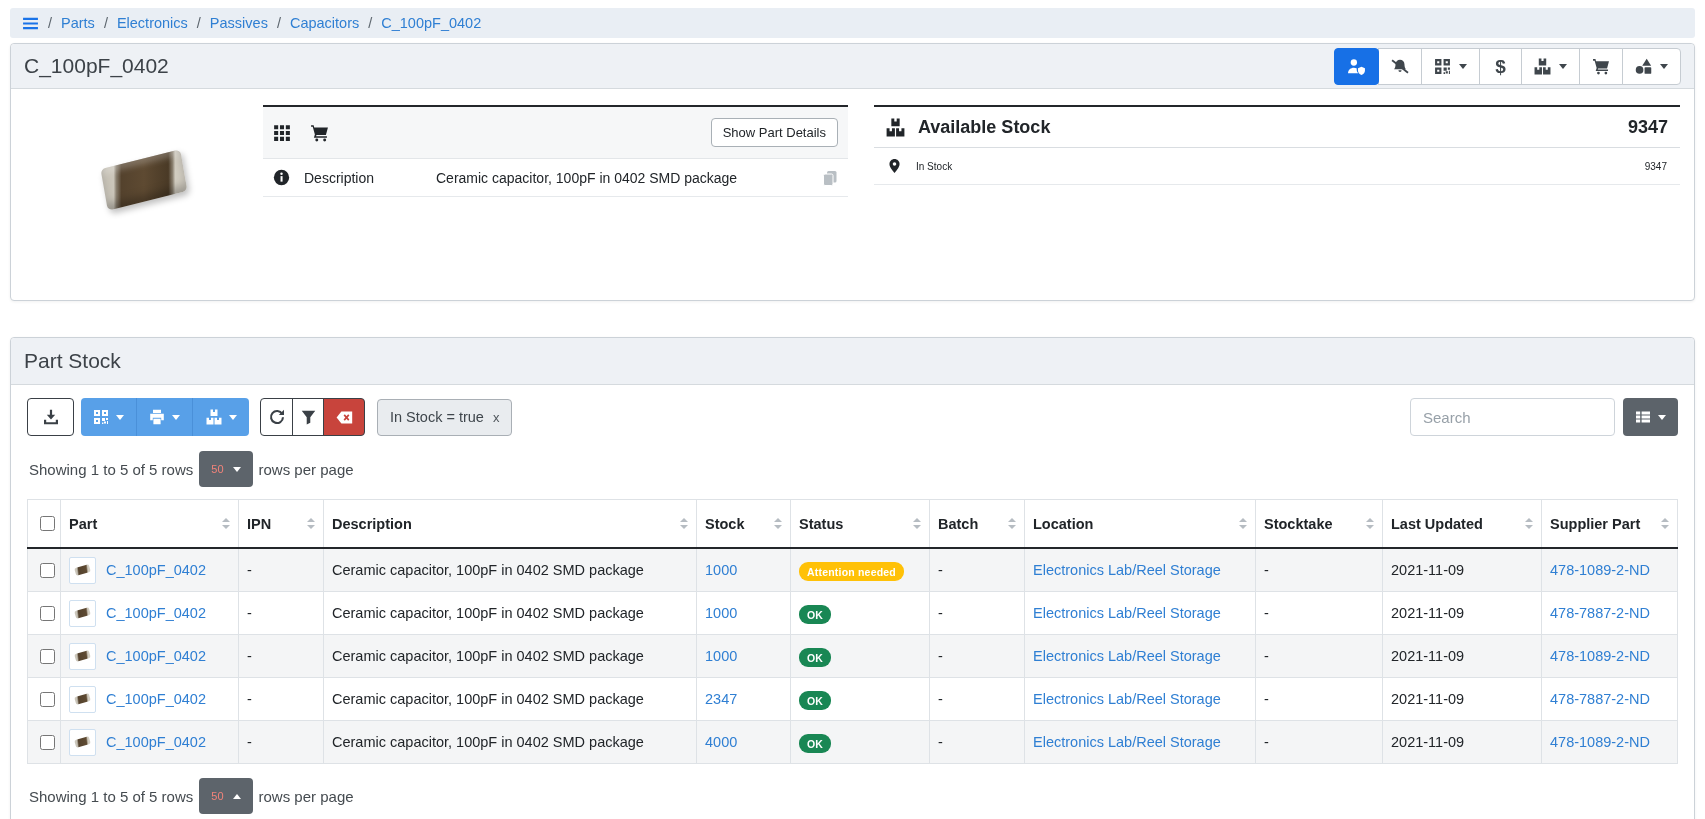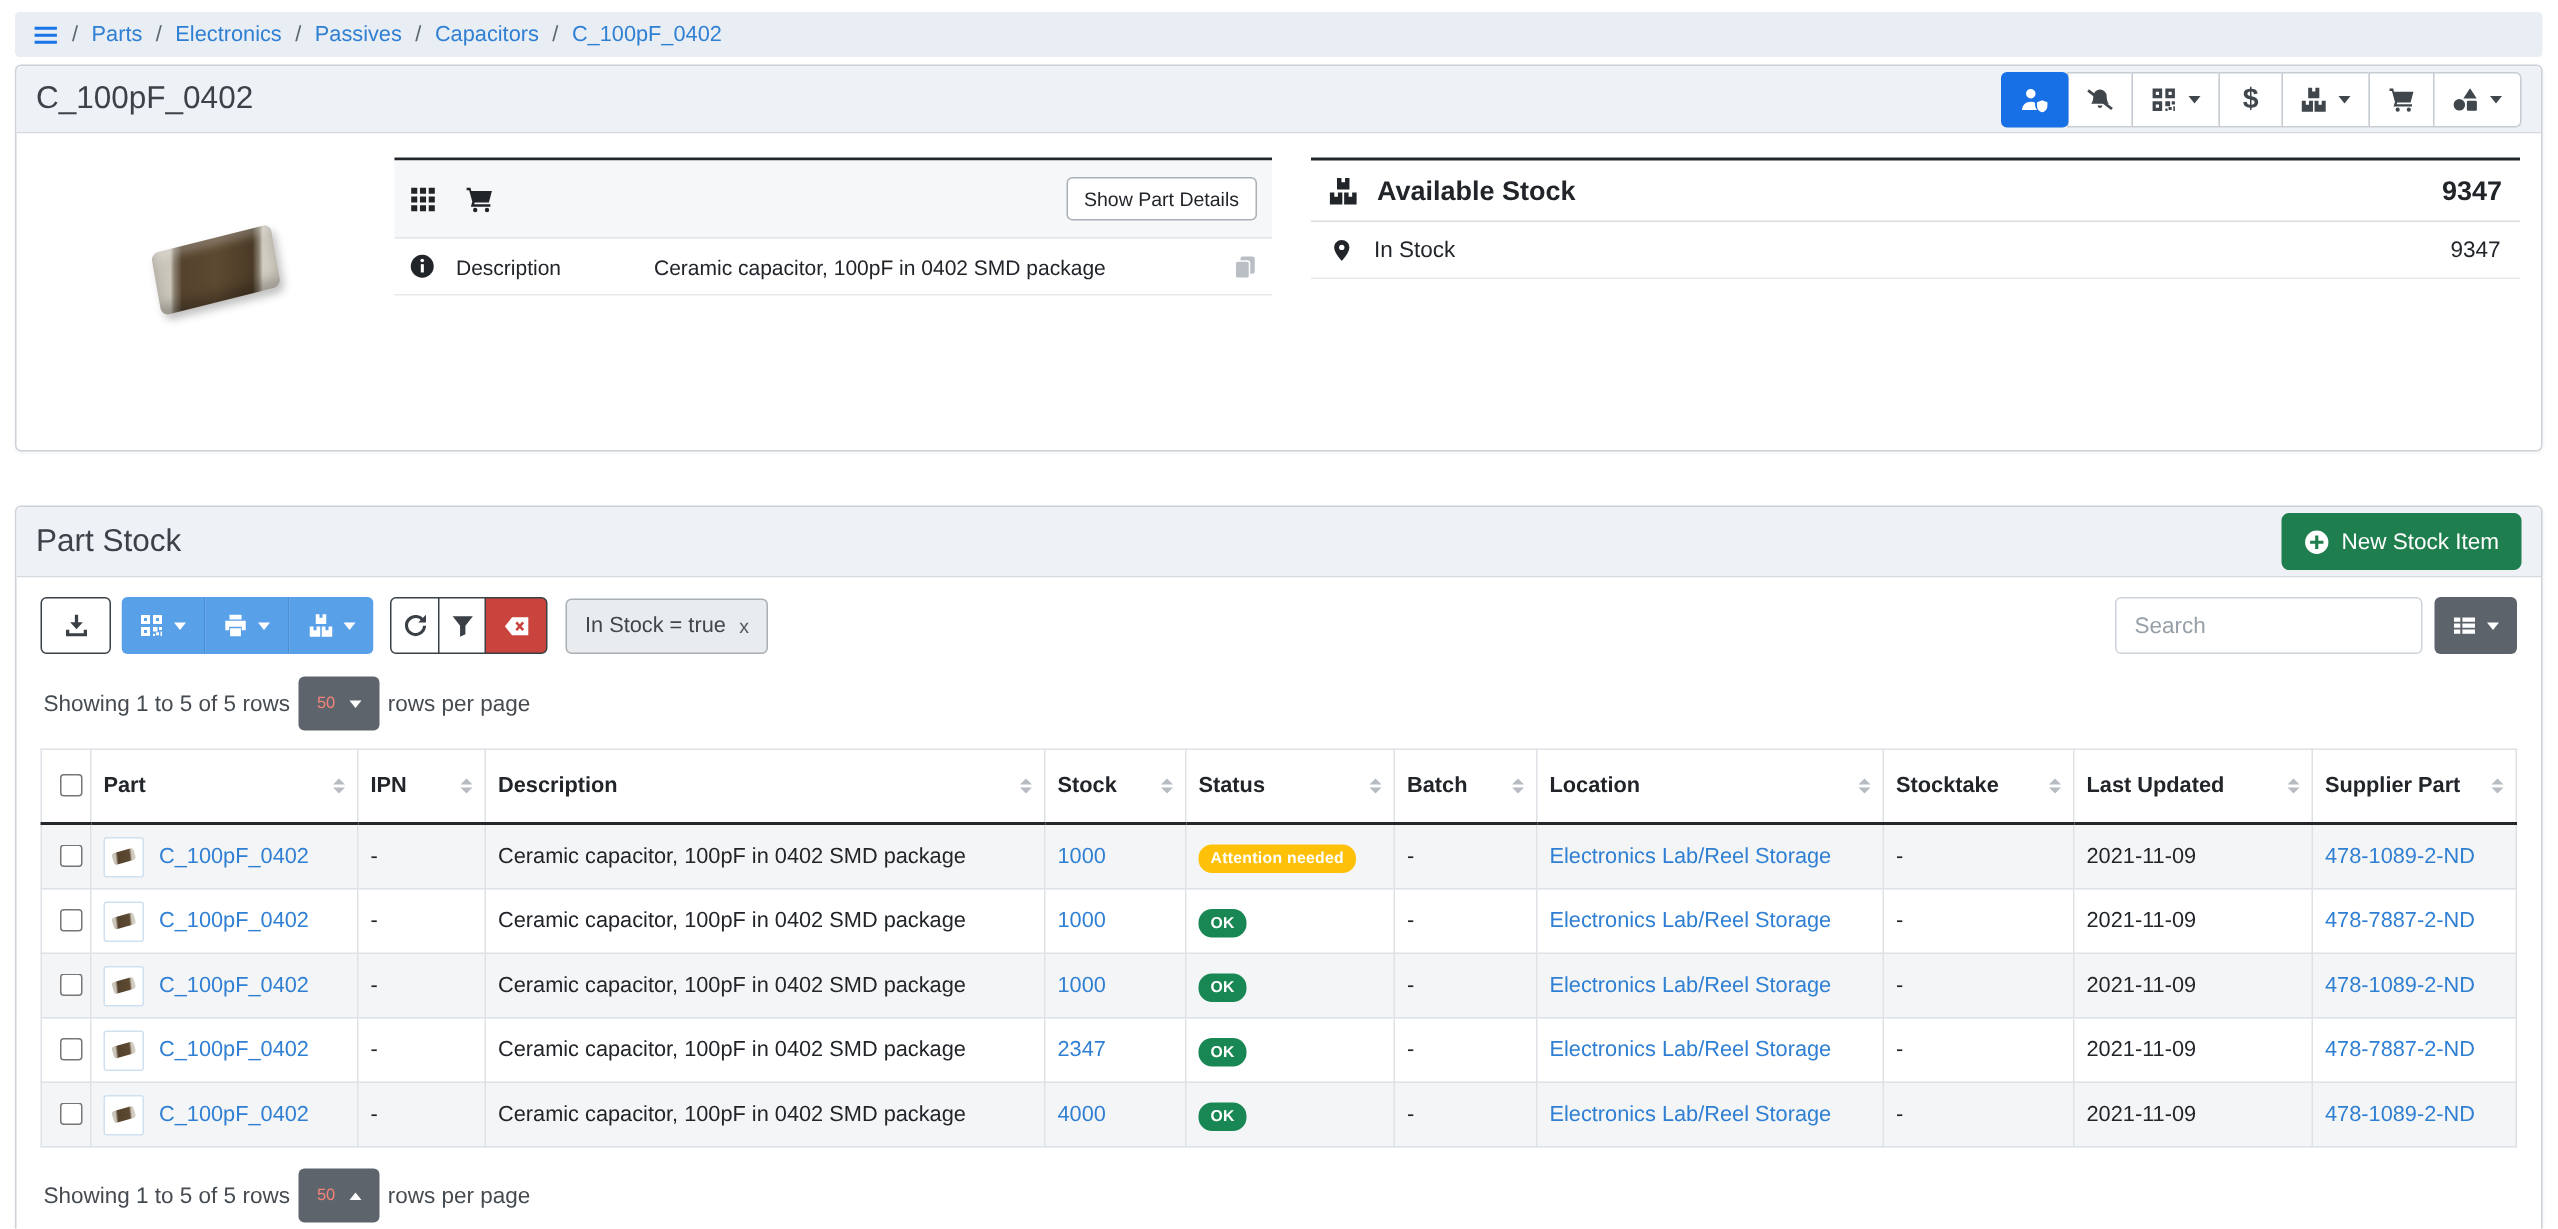--- a/index.html
+++ b/index.html
@@ -76,21 +76,21 @@
 
   
   .stock-card { flex:1; margin-left:26px; margin-top:8px; border-top:2.5px solid #23262a; }
   .stock-card .sc-head {
     display:flex; align-items:center; gap:13px; padding:10px 12px 9px;
     border-bottom:1px solid #d9dde1; font-size:18px; font-weight:700;
   }
   .stock-card .sc-head .total { margin-left:auto; }
   .stock-card .sc-row {
     display:flex; align-items:center; gap:14px; padding:10px 13px;
-    font-size:15px; border-bottom:1px solid #e6e9ec;
+    font-size:10px; border-bottom:1px solid #e6e9ec;
   }
   .stock-card .sc-row .v { margin-left:auto; }
 
   
   .stock-panel { margin-top:36px; }
   .stock-panel .panel-head { height:47px; }
   .btn-new {
     display:inline-flex; align-items:center; gap:8px;
     background:#1e7e4e; border:1px solid #1e7e4e; border-radius:5px;
     height:38px; padding:0 14px; color:#fff; font-size:15px; cursor:pointer; font-family:inherit;
@@ -289,27 +289,20 @@
           <span>In Stock</span>
           <span class="v">9347</span>
         </div>
       </div>
     </div>
   </section>
 
   <section class="panel stock-panel">
     <div class="panel-head">
       <h2>Part Stock</h2>
-      <button class="btn-new">
-        <svg class="ico" width="17" height="17" viewBox="0 0 16 16">
-            <circle cx="8" cy="8" r="7.3" fill="#fff"></circle>
-            <path d="M7 3.8h2v3.2h3.2v2H9v3.2H7V9H3.8V7H7z" fill="#1e7e4e"></path>
-          </svg>
-        <span>New Stock Item</span>
-      </button>
     </div>
 
     <div class="stock-body">
 
       <div class="toolbar">
         <button class="tb-btn tb-download">
           <svg class="ico" width="16" height="16" viewBox="0 0 16 16" fill="currentColor">
               <path d="M6.9.8h2.2v5h3.1L8 10.5 3.8 5.8h3.1z"></path>
               <path d="M1 10.8h2.2v2.4h9.6v-2.4H15v4.4H1z"></path>
             </svg>

